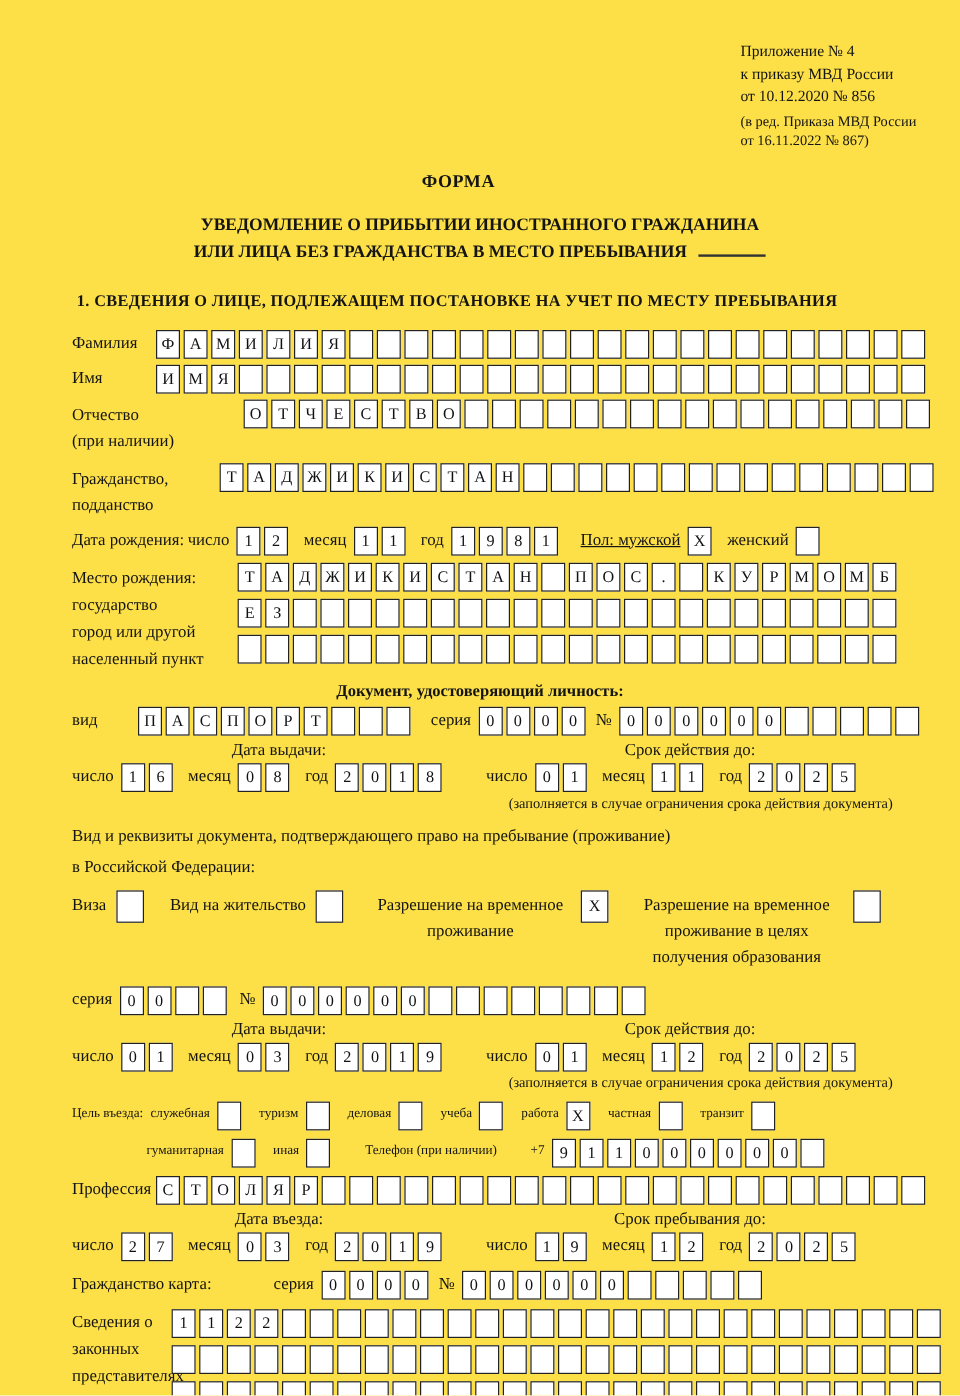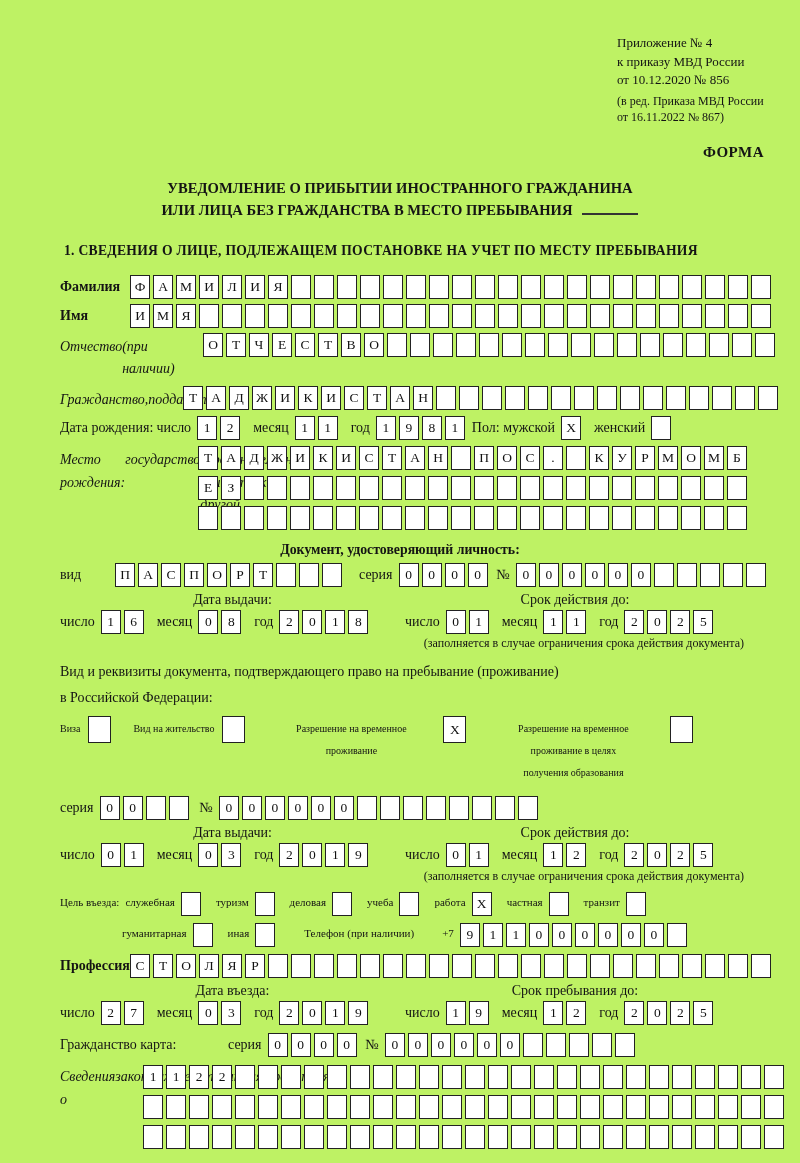--- a/index.html
+++ b/index.html
@@ -1,31 +1,31 @@
 <!DOCTYPE html>
 <html lang="ru"><head>
 <meta charset="utf-8">
 <style>
   html,body{margin:0;padding:0;background:#ffffff;}
   .page{
     width:800px;height:1163px;box-sizing:border-box;position:relative;overflow:hidden;
-    font-family:"Liberation Serif", serif;color:#141414;background:#bef264;
+    font-family:"Liberation Serif", serif;color:#141414;background:#fde047;
     padding-top:34px;
   }
   
   .hdr{margin-left:617px;font-size:13px;line-height:18.5px;white-space:nowrap;}
   .hdr-sub{margin-left:617px;font-size:12px;line-height:16.5px;margin-top:3px;white-space:nowrap;}
-  .forma{text-align:right;padding-right:36px;font-weight:bold;font-size:15px;margin-top:18px;letter-spacing:0.5px;}
+  .forma{text-align:center;padding-right:36px;font-weight:bold;font-size:15px;margin-top:18px;letter-spacing:0.5px;}
   .title{text-align:center;font-weight:bold;font-size:14.6px;line-height:22px;margin-top:16px;}
   .blank-line{display:inline-block;width:56px;border-bottom:2px solid #333;height:2px;margin-left:10px;}
   .sec1{margin:22px 0 16px 64px;font-weight:bold;font-size:13.6px;letter-spacing:0.3px;}
   
   .frow{display:flex;align-items:flex-start;margin-left:60px;margin-bottom:5px;}
-  .flabel{font-size:14px;padding-top:4px;flex-shrink:0;font-weight:bold;}
-  .lblstack{display:flex;flex-direction:row;font-size:14px;line-height:22.5px;padding-top:3px;flex-shrink:0;font-style:italic;}
+  .flabel{font-size:14px;padding-top:4px;flex-shrink:0;}
+  .lblstack{display:flex;flex-direction:column;font-size:14px;line-height:22.5px;padding-top:3px;flex-shrink:0;}
   .w70{width:70px;} .w143{width:143px;} .w123{width:123px;} .w138{width:138px;} .w83{width:83px;}
   .cells{display:flex;flex-shrink:0;}
   .cell{
     box-sizing:border-box;width:20px;height:24px;border:1.6px solid #222;margin-right:3px;
     display:inline-flex;align-items:center;justify-content:center;
     font-size:13.5px;font-family:"Liberation Serif",serif;color:#111;background:#fff;
   }
   .cb-lg .cell{width:23px;height:27px;margin-right:0;}
   .cellcol .cells{margin-bottom:6px;}
   
@@ -36,21 +36,21 @@
   .dhead-line{display:flex;margin-left:60px;font-size:14px;margin-top:3px;}
   .dh1{width:345px;text-align:center;} .dh2{width:340px;text-align:center;}
   .dfline{display:flex;margin-left:60px;margin-top:2px;}
   .dg{display:flex;align-items:flex-start;}
   .df1{width:345px;}
   .note{font-size:12px;text-align:right;margin:2px 56px 8px 0;}
   .intro{margin-left:60px;font-size:14px;line-height:26px;}
   
   .optrow{display:flex;align-items:flex-start;margin:4px 0 12px 60px;}
   .opt{display:flex;align-items:flex-start;}
-  .olbl{font-size:10px;line-height:22px;padding-top:3px;}
+  .olbl{font-size:14px;line-height:22px;padding-top:3px;}
   .olbl.ctr{text-align:center;}
   .opt .cells{margin-left:8px;padding-top:1px;}
   
   .prow{display:flex;align-items:flex-start;margin-left:60px;margin-bottom:7px;}
   .plbl{font-size:11px;padding-top:4px;margin-right:6px;}
   .pgap{margin-left:12px;}
 </style>
 </head>
 <body>
 
@@ -223,21 +223,21 @@
         <span class="cell">1</span>
         <span class="cell">1</span>
       </span>
     <span class="iw ml">год</span>
     <span class="cells">
         <span class="cell">1</span>
         <span class="cell">9</span>
         <span class="cell">8</span>
         <span class="cell">1</span>
       </span>
-    <span class="iw" style="margin-left:4px;">Пол: мужской</span>
+    <span class="iw" style="margin-left:16px;text-decoration:underline;">Пол: мужской</span>
     <span class="cells">
         <span class="cell">X</span>
       </span>
     <span class="iw ml">женский</span>
     <span class="cells">
         <span class="cell"></span>
       </span>
   </div>
 
   <div class="frow" style="margin-top:6px;">

